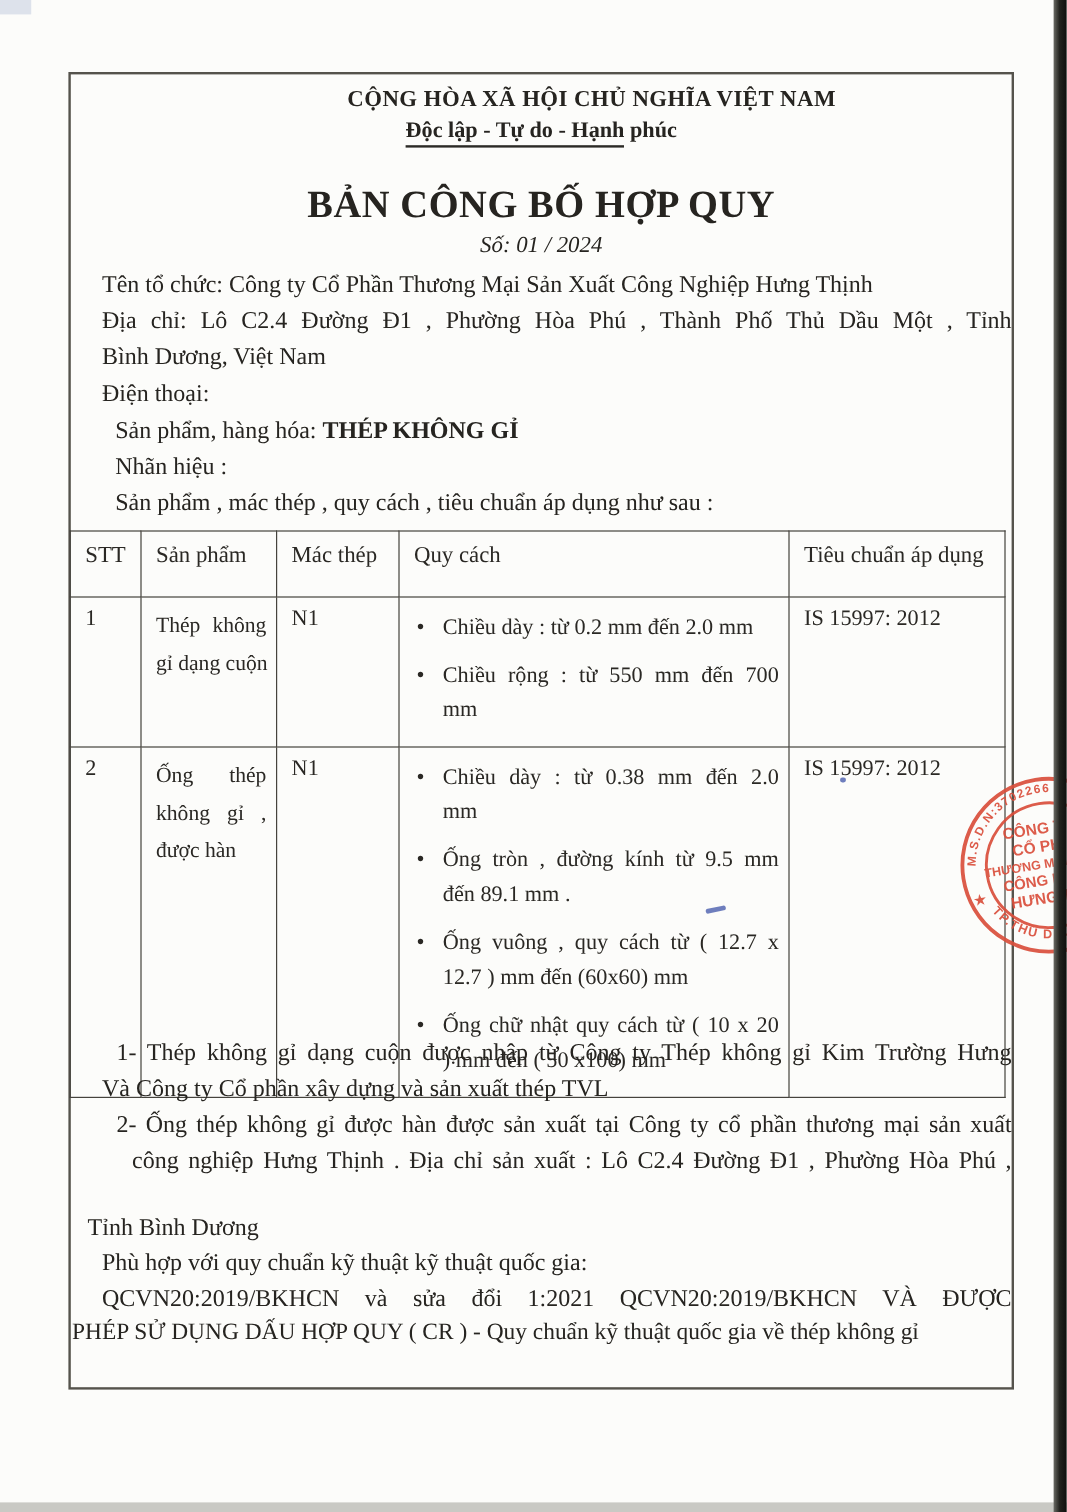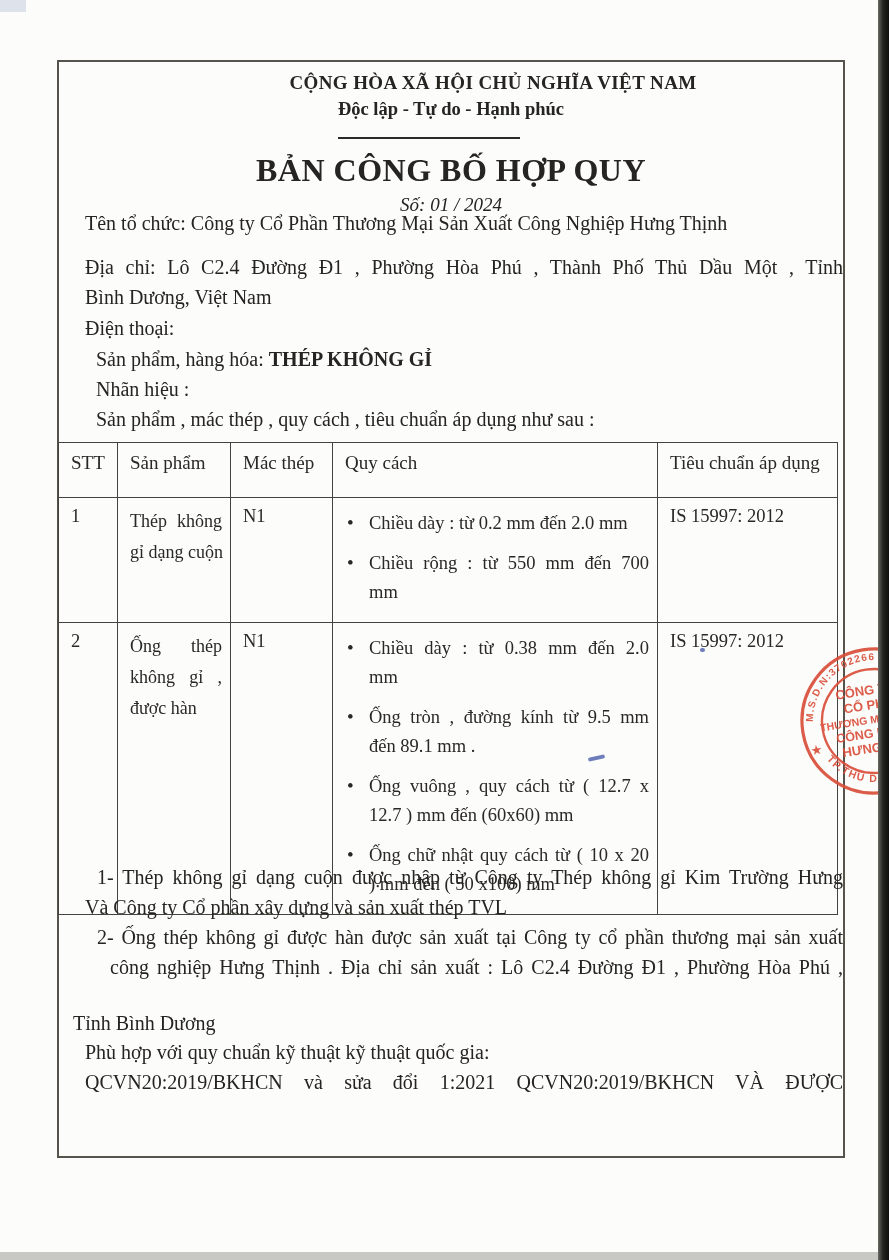--- a/index.html
+++ b/index.html
@@ -16,21 +16,21 @@
   .frame{position:absolute;left:57px;top:60px;width:788px;height:1098px;
          border:2px solid #55534c;box-sizing:border-box;}
 
   .center{text-align:center;}
   .abs{position:absolute;}
   .line{white-space:nowrap;}
   .jl{display:block;text-align:justify;text-align-last:justify;}
 
   .nat-header{left:57px;top:72px;width:872px;font-size:19px;font-weight:bold;letter-spacing:.4px;}
   .motto{left:57px;top:99px;width:788px;font-size:18.5px;font-weight:bold;}
-  .motto .u{border-bottom:2px solid #2b2a26;padding-bottom:18px;}
+  .motto .u{border-bottom:2px solid #2b2a26;padding-bottom:2px;}
   .doc-title{left:57px;top:152px;width:788px;font-size:32px;font-weight:bold;letter-spacing:.5px;}
   .doc-number{left:57px;top:194px;width:788px;font-size:19px;font-style:italic;}
 
   .body-line{font-size:20px;}
   .bold{font-weight:bold;}
 
   
   table.spec-table{position:absolute;left:58px;top:442px;width:779px;
        border-collapse:collapse;table-layout:fixed;font-size:18.5px;color:#2a2824;}
   .spec-table th,.spec-table td{border:1.6px solid #45433d;vertical-align:top;
@@ -65,21 +65,21 @@
   <div class="frame"></div>
 
   <div class="abs nat-header center">CỘNG HÒA XÃ HỘI CHỦ NGHĨA VIỆT NAM</div>
 
   <div class="abs motto center"><span class="u">Độc lập - Tự do - Hạnh</span><span> phúc</span></div>
 
   <div class="abs doc-title center">BẢN CÔNG BỐ HỢP QUY</div>
 
   <div class="abs doc-number center">Số: 01 / 2024</div>
 
-  <div class="abs body-line line" style="left:85px;top:212px;">Tên tổ chức: Công ty Cổ Phần Thương Mại Sản Xuất Công Nghiệp Hưng Thịnh</div>
+  <div class="abs body-line line" style="left:85px;top:226px;">Tên tổ chức: Công ty Cổ Phần Thương Mại Sản Xuất Công Nghiệp Hưng Thịnh</div>
   <div class="abs body-line jl" style="left:85px;top:256px;width:758px;">Địa chỉ: Lô C2.4 Đường Đ1 , Phường Hòa Phú , Thành Phố Thủ Dầu Một , Tỉnh</div>
   <div class="abs body-line line" style="left:85px;top:286px;">Bình Dương, Việt Nam</div>
   <div class="abs body-line line" style="left:85px;top:317px;">Điện thoại:</div>
   <div class="abs body-line line" style="left:96px;top:348px;"><span>Sản phẩm, hàng hóa: </span><span class="bold">THÉP KHÔNG GỈ</span></div>
   <div class="abs body-line line" style="left:96px;top:378px;">Nhãn hiệu :</div>
   <div class="abs body-line line" style="left:96px;top:408px;">Sản phẩm , mác thép , quy cách , tiêu chuẩn áp dụng như sau :</div>
 
   <table class="spec-table">
     <colgroup>
       <col style="width:59px">
@@ -145,20 +145,21 @@
   </tbody>
     </table>
 
   <div class="abs note jl" style="left:97px;top:866px;width:746px;">1- Thép không gỉ dạng cuộn được nhập từ Công ty Thép không gỉ Kim Trường Hưng</div>
   <div class="abs note line" style="left:85px;top:896px;">Và Công ty Cổ phần xây dựng và sản xuất thép TVL</div>
   <div class="abs note jl" style="left:97px;top:926px;width:746px;">2- Ống thép không gỉ được hàn được sản xuất tại Công ty cổ phần thương mại sản xuất</div>
   <div class="abs note jl" style="left:110px;top:956px;width:733px;">công nghiệp Hưng Thịnh . Địa chỉ sản xuất : Lô C2.4 Đường Đ1 , Phường Hòa Phú ,</div>
   <div class="abs note line" style="left:73px;top:1012px;">Tỉnh Bình Dương</div>
   <div class="abs note line" style="left:85px;top:1041px;text-align:right;">Phù hợp với quy chuẩn kỹ thuật kỹ thuật quốc gia:</div>
   <div class="abs note jl" style="left:85px;top:1071px;width:758px;">QCVN20:2019/BKHCN và sửa đổi 1:2021 QCVN20:2019/BKHCN VÀ ĐƯỢC</div>
+  <div class="abs conf2 line" style="left:60px;top:1100px;">PHÉP SỬ DỤNG DẤU HỢP QUY ( CR ) -  Quy chuẩn kỹ thuật quốc gia về thép không gỉ</div>
 
   <svg class="stamp" viewBox="0 0 160 160">
     <defs>
       <path id="arcTop" d="M 19.6 71.5 A 61 61 0 0 1 126.7 40.8"></path>
       <path id="arcBottom" d="M 27.2 110.5 A 61 61 0 0 0 132.8 110.5"></path>
     </defs>
     <circle cx="80" cy="80" r="72" fill="none" stroke="#da4f3c" stroke-width="3.2"></circle>
     <circle cx="80" cy="80" r="52" fill="none" stroke="#da4f3c" stroke-width="2.4"></circle>
     <text font-size="10" letter-spacing="1.2" fill="#da4f3c">
       <textPath href="#arcTop">M.S.D.N:3702266</textPath>

